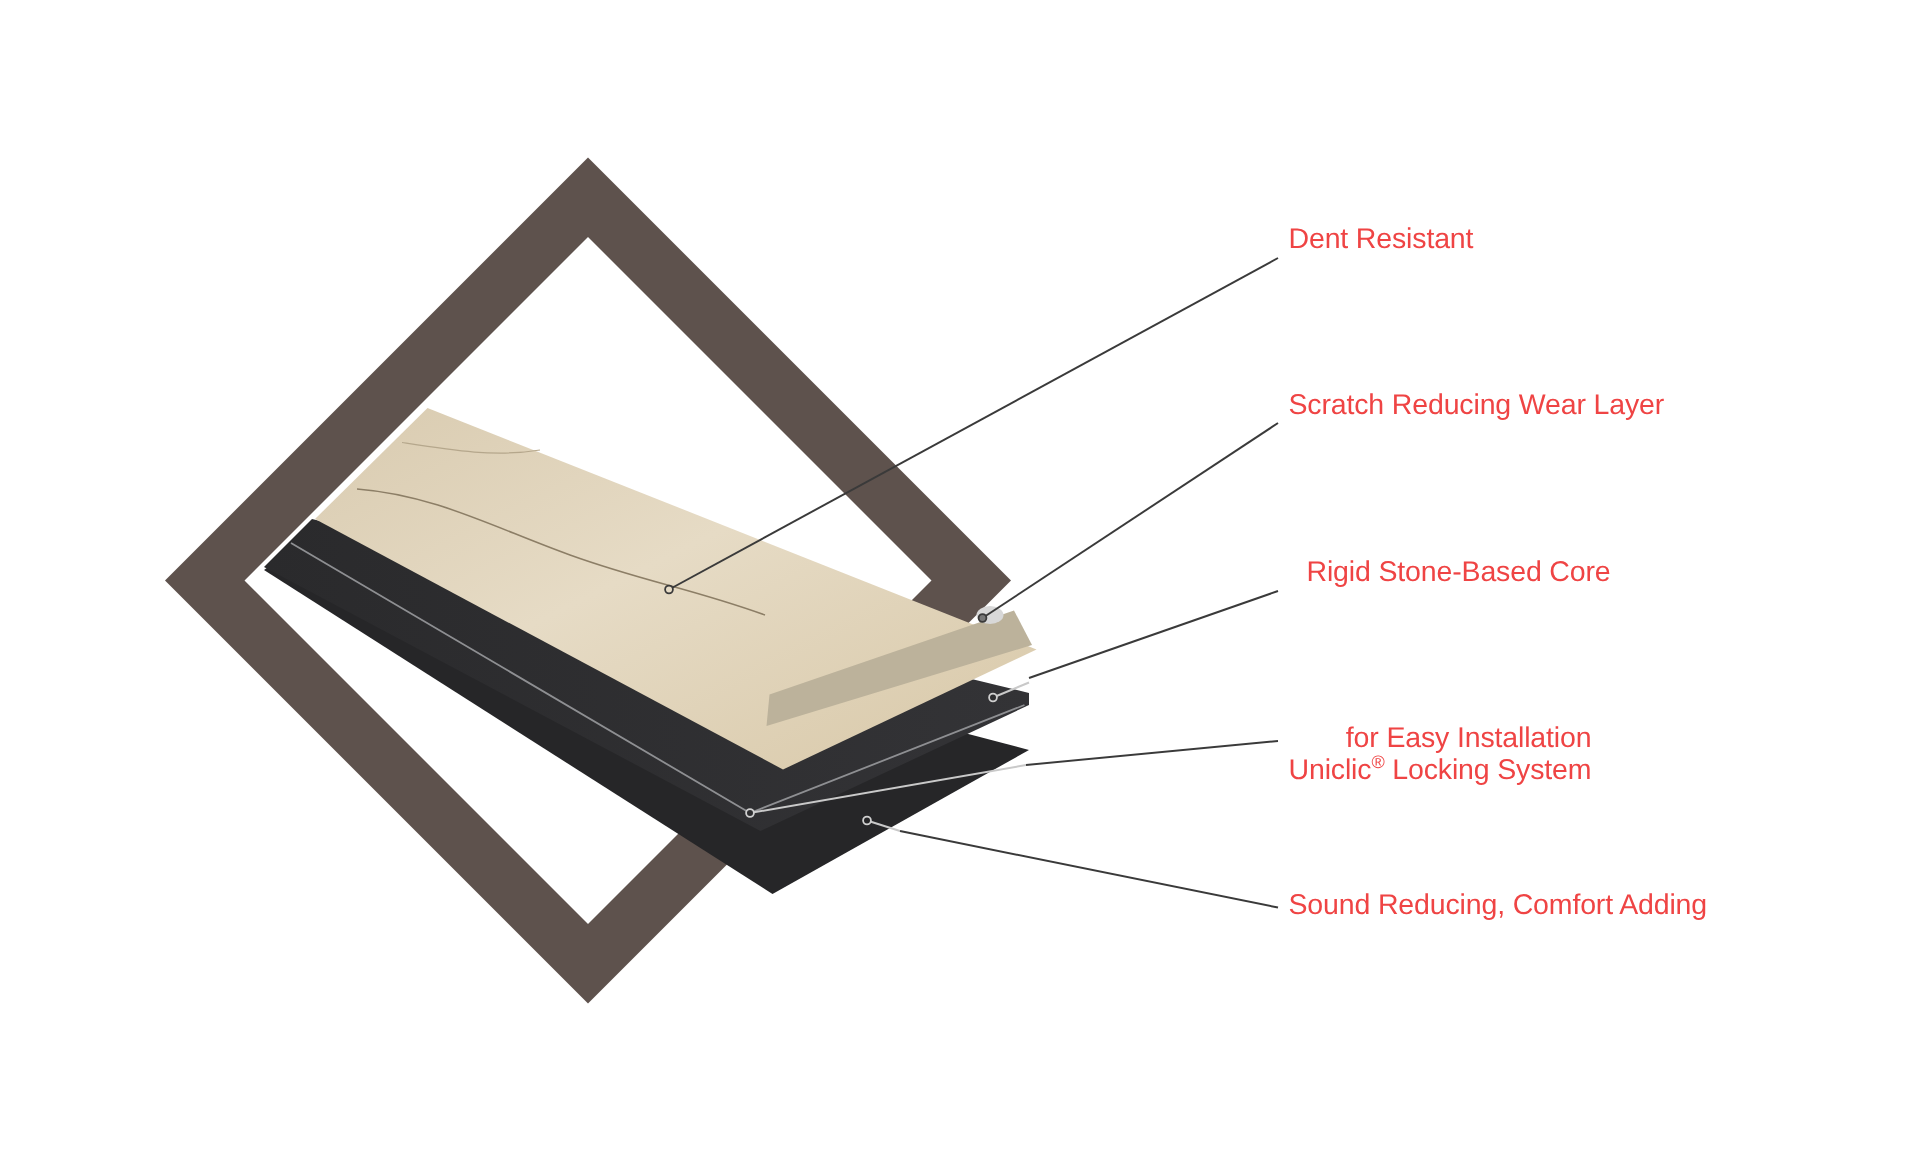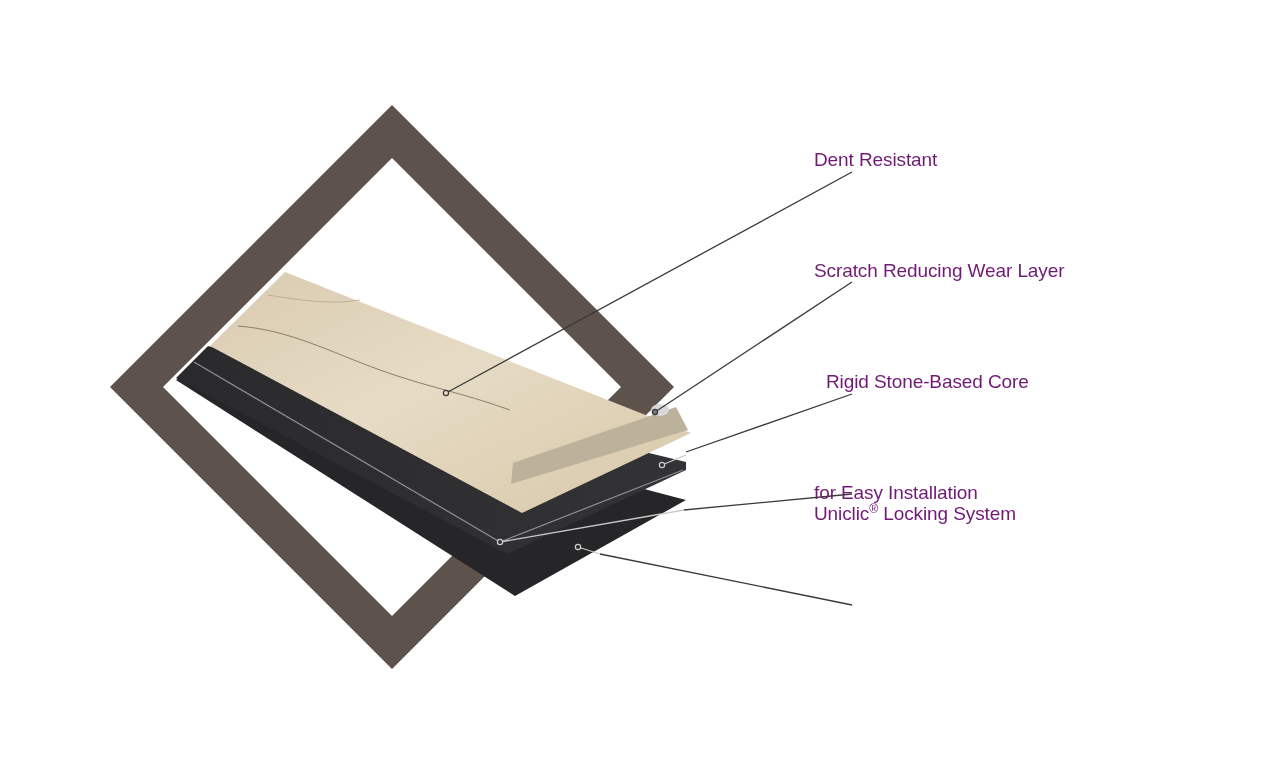--- a/index.html
+++ b/index.html
@@ -16,26 +16,27 @@
     }
     #diagram {
       position: absolute;
       left: 0;
       top: 0;
       width: 1280px;
       height: 775px;
     }
     .label {
       position: absolute;
-      left: 814px;
+      left: 859px;
       font-size: 19px;
       line-height: 21px;
-      color: #701a75;
+      color: #ef4444;
       letter-spacing: -0.1px;
       white-space: nowrap;
+      text-align: right;
     }
     .label .line { display: block; }
     .label sup {
       font-size: 12px;
       vertical-align: 7px;
       line-height: 0;
     }
   </style>
 </head>
 <body>
@@ -102,13 +103,14 @@
 <div class="label" style="top:371px;margin-left:12px;">
   <span class="line">Rigid Stone-Based Core</span>
 </div>
 
 <div class="label" style="top:482px;">
   <span class="line">for Easy Installation</span>
   <span class="line"><span>Uniclic</span><sup>®</sup><span> Locking System</span></span>
 </div>
 
 <div class="label" style="top:593px;">
+  <span class="line">Sound Reducing, Comfort Adding</span>
 </div>
 
 </body></html>

